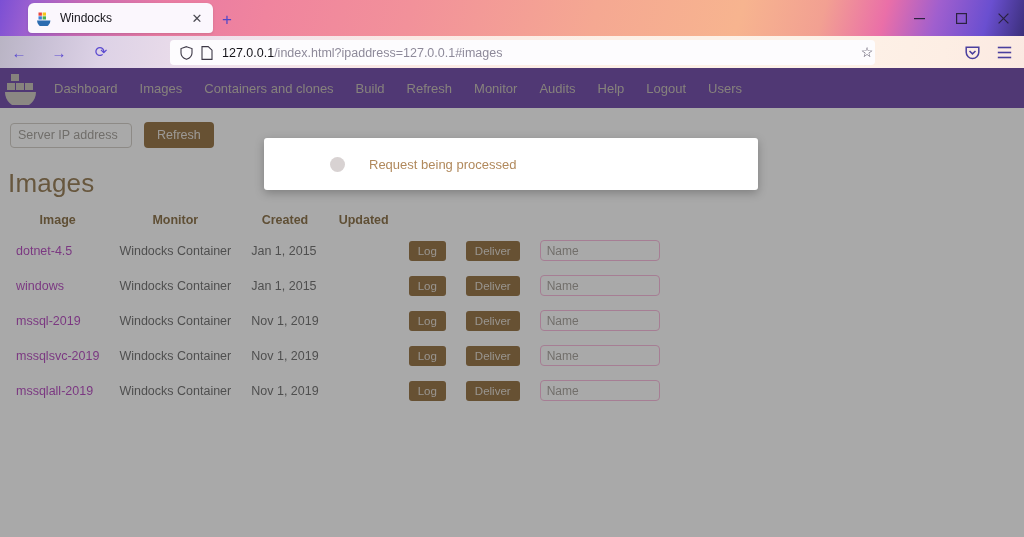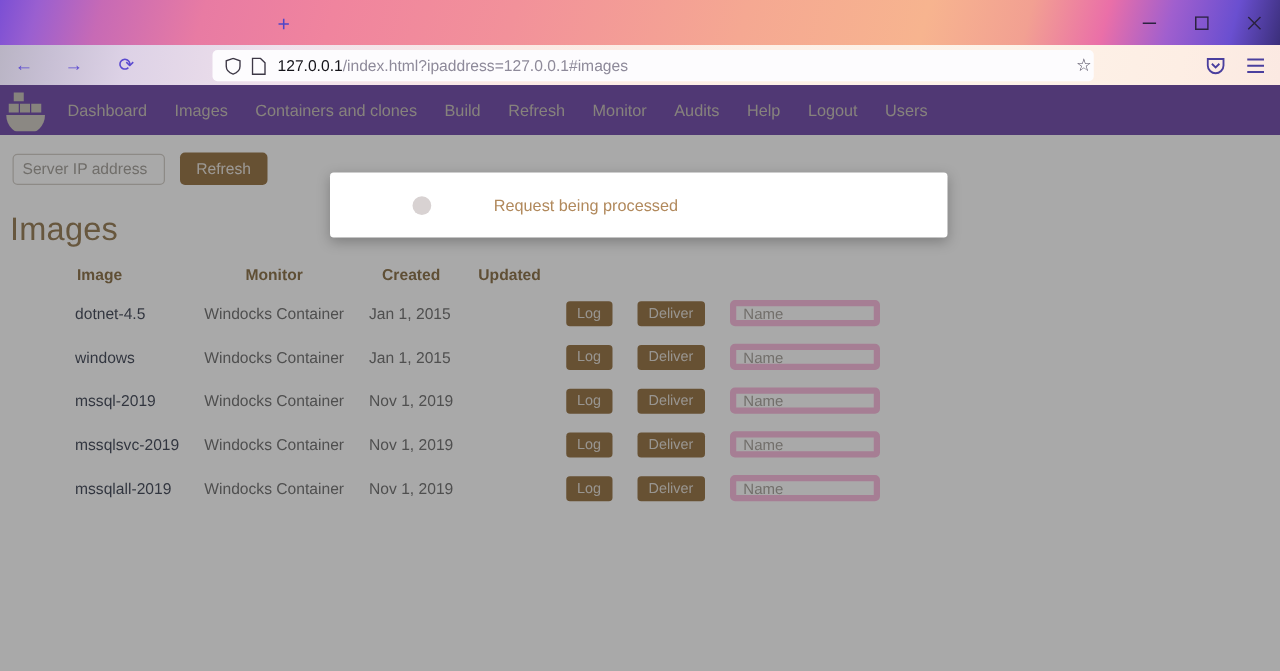--- a/index.html
+++ b/index.html
@@ -124,57 +124,70 @@
   }
   table.imgtable { border-collapse: collapse; margin-top: 10px; margin-left: 6px; }
   table.imgtable th {
     font-size: 12.5px; color: #6b4a16; font-weight: 700; padding: 4px 10px 6px 10px;
     text-align: center; white-space: nowrap;
   }
   table.imgtable td {
     font-size: 12.5px; color: #4a4a4a; padding: 7px 10px; white-space: nowrap;
   }
   td.c-name { text-align: left; padding-left: 8px; }
-  td.c-name a { color: #0f172a; text-decoration: none; font-size: 12.5px; margin-left: 44px; }
+  td.c-name a { color: #a21caf; text-decoration: none; font-size: 12.5px; }
   td.c-target { text-align: center; color: #4a4a4a; }
   td.c-created { color: #4a4a4a; }
   td.c-updated { width: 54px; }
   .rowbtn {
     height: 20px; padding: 0 9px; border: none; border-radius: 3px;
     background: #7b4e12; color: #ddd6cc; font-size: 11.5px; cursor: pointer;
     font-family: "Liberation Sans", sans-serif; line-height: 20px;
   }
   .nameinput {
-    width: 120px; height: 21px; border: 5px solid #f9a8d4; border-radius: 4px;
+    width: 120px; height: 21px; border: 1px solid #f9a8d4; border-radius: 4px;
     background: transparent; font-size: 12px; color: #555; padding: 0 6px;
     font-family: "Liberation Sans", sans-serif;
   }
   .nameinput::placeholder { color: #908a82; }
 
   
   .overlay {
     position: absolute; left: 0; top: 68px; width: 1024px; height: 469px;
     background: rgba(84,84,84,0.50);
   }
   .modal {
     position: absolute; left: 264px; top: 138px; width: 494px; height: 52px;
     background: #ffffff; border-radius: 3px;
     box-shadow: 0 3px 10px rgba(0,0,0,0.25);
-    display: flex; align-items: center; gap: 26px;
+    display: flex; align-items: center;
   }
   .spinner {
     width: 15px; height: 15px; border-radius: 50%;
     background: #d8d2d2; margin-left: 66px; flex: 0 0 15px;
   }
   .modal-text { margin-left: 24px; font-size: 13px; color: #b1895c; }
 </style>
 </head>
 <body>
 
 <div class="titlebar">
+  <div class="tab">
+    <span class="favicon">
+      <svg width="16" height="16" viewBox="0 0 16 16">
+        <rect x="2.5" y="2.5" width="3.4" height="3.2" fill="#e8453c"></rect>
+        <rect x="6.6" y="2.5" width="3.4" height="3.2" fill="#f5c518"></rect>
+        <rect x="2.5" y="6.3" width="3.4" height="3.2" fill="#3b7dd8"></rect>
+        <rect x="6.6" y="6.3" width="3.4" height="3.2" fill="#4caf50"></rect>
+        <path d="M1 10.4 h13.4 a6.7 6.7 0 0 1 -13.4 0 z" fill="#2b6cb0"></path>
+      </svg>
+    </span>
+    <span class="tab-title">Windocks</span>
+    <span class="tab-close">✕</span>
+  </div>
   <div class="newtab">+</div>
   <div class="wincontrols">
     <div class="wc">
       <svg width="11" height="11" viewBox="0 0 11 11">
           <rect x="0" y="5" width="11" height="1.2" fill="#2b2240"></rect>
         </svg>
     </div>
     <div class="wc">
       <svg width="11" height="11" viewBox="0 0 11 11">
           <rect x="0.6" y="0.6" width="9.8" height="9.8" fill="none" stroke="#2b2240" stroke-width="1.2"></rect>

